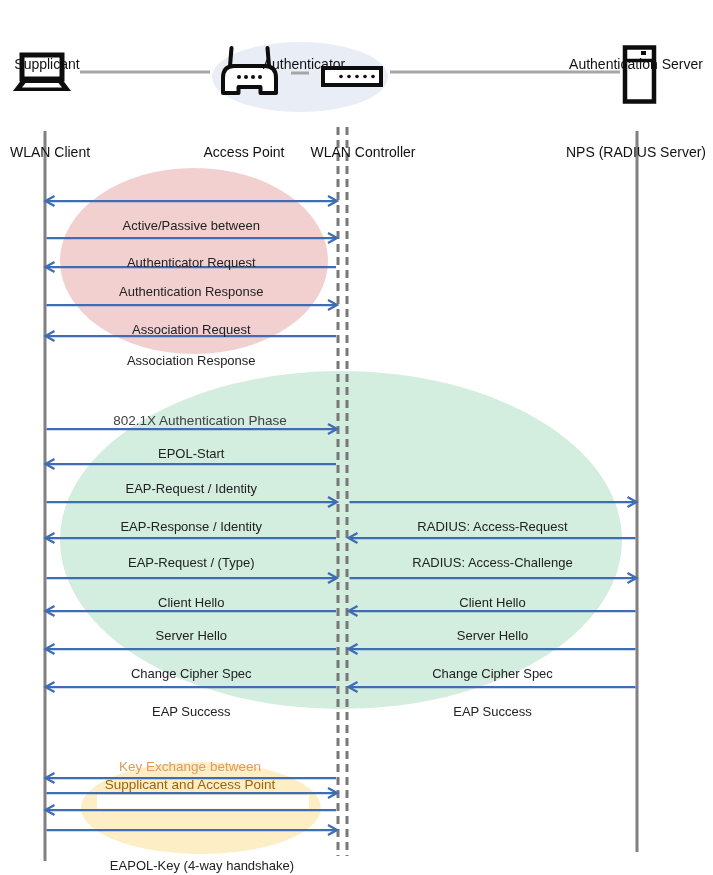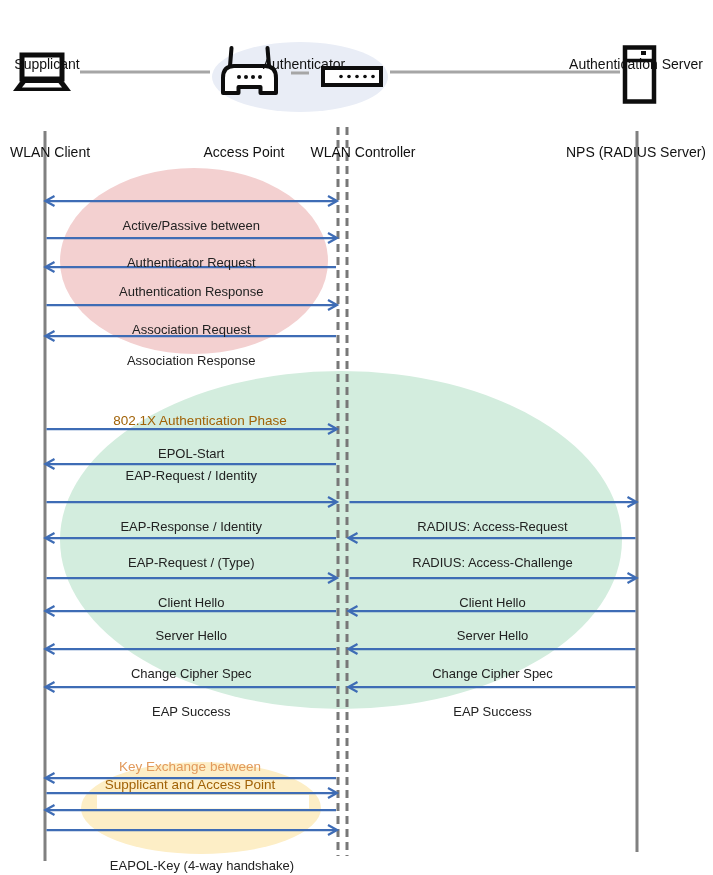--- a/index.html
+++ b/index.html
@@ -173,30 +173,30 @@
   </svg>
 
   <div id="labels">
       <div class="lbl hdr" style="left: 47px; top: 20px;">Supplicant</div>
       <div class="lbl hdr" style="left: 304px; top: 20px;">Authenticator</div>
       <div class="lbl hdr" style="left: 636px; top: 20px;">Authentication Server</div>
       <div class="lbl hdr" style="left: 50px; top: 108px;">WLAN Client</div>
       <div class="lbl hdr" style="left: 244px; top: 108px;">Access Point</div>
       <div class="lbl hdr" style="left: 363px; top: 108px;">WLAN Controller</div>
       <div class="lbl hdr" style="left: 636px; top: 108px;">NPS (RADIUS Server)</div>
-      <div class="lbl phase" style="left: 200px; top: 376px; color: #a16207;">802.1X Authentication Phase</div>
+      <div class="lbl phase" style="left: 200px; top: 376px; color: #404040;">802.1X Authentication Phase</div>
       <div class="lbl phase" style="left: 190px; top: 722px; color: rgb(226, 154, 92);">Key Exchange between</div>
       <div class="lbl phase" style="left: 190px; top: 740px; color: #a16207;">Supplicant and Access Point</div>
       <div class="lbl" style="left: 191.25px; top: 182px;">Active/Passive between</div>
       <div class="lbl" style="left: 191.25px; top: 219px;">Authenticator Request</div>
       <div class="lbl" style="left: 191.25px; top: 248px;">Authentication Response</div>
       <div class="lbl" style="left: 191.25px; top: 286px;">Association Request</div>
       <div class="lbl" style="left: 191.25px; top: 317px;">Association Response</div>
       <div class="lbl" style="left: 191.25px; top: 410px;">EPOL-Start</div>
-      <div class="lbl" style="left: 191.25px; top: 432px;">EAP-Request / Identity</div>
+      <div class="lbl" style="left: 191.25px; top: 445px;">EAP-Request / Identity</div>
       <div class="lbl" style="left: 191.25px; top: 483px;">EAP-Response / Identity</div>
       <div class="lbl" style="left: 492.5px; top: 483px;">RADIUS: Access-Request</div>
       <div class="lbl" style="left: 191.25px; top: 519px;">EAP-Request / (Type)</div>
       <div class="lbl" style="left: 492.5px; top: 519px;">RADIUS: Access-Challenge</div>
       <div class="lbl" style="left: 191.25px; top: 559px;">Client Hello</div>
       <div class="lbl" style="left: 492.5px; top: 559px;">Client Hello</div>
       <div class="lbl" style="left: 191.25px; top: 592px;">Server Hello</div>
       <div class="lbl" style="left: 492.5px; top: 592px;">Server Hello</div>
       <div class="lbl" style="left: 191.25px; top: 630px;">Change Cipher Spec</div>
       <div class="lbl" style="left: 492.5px; top: 630px;">Change Cipher Spec</div>

